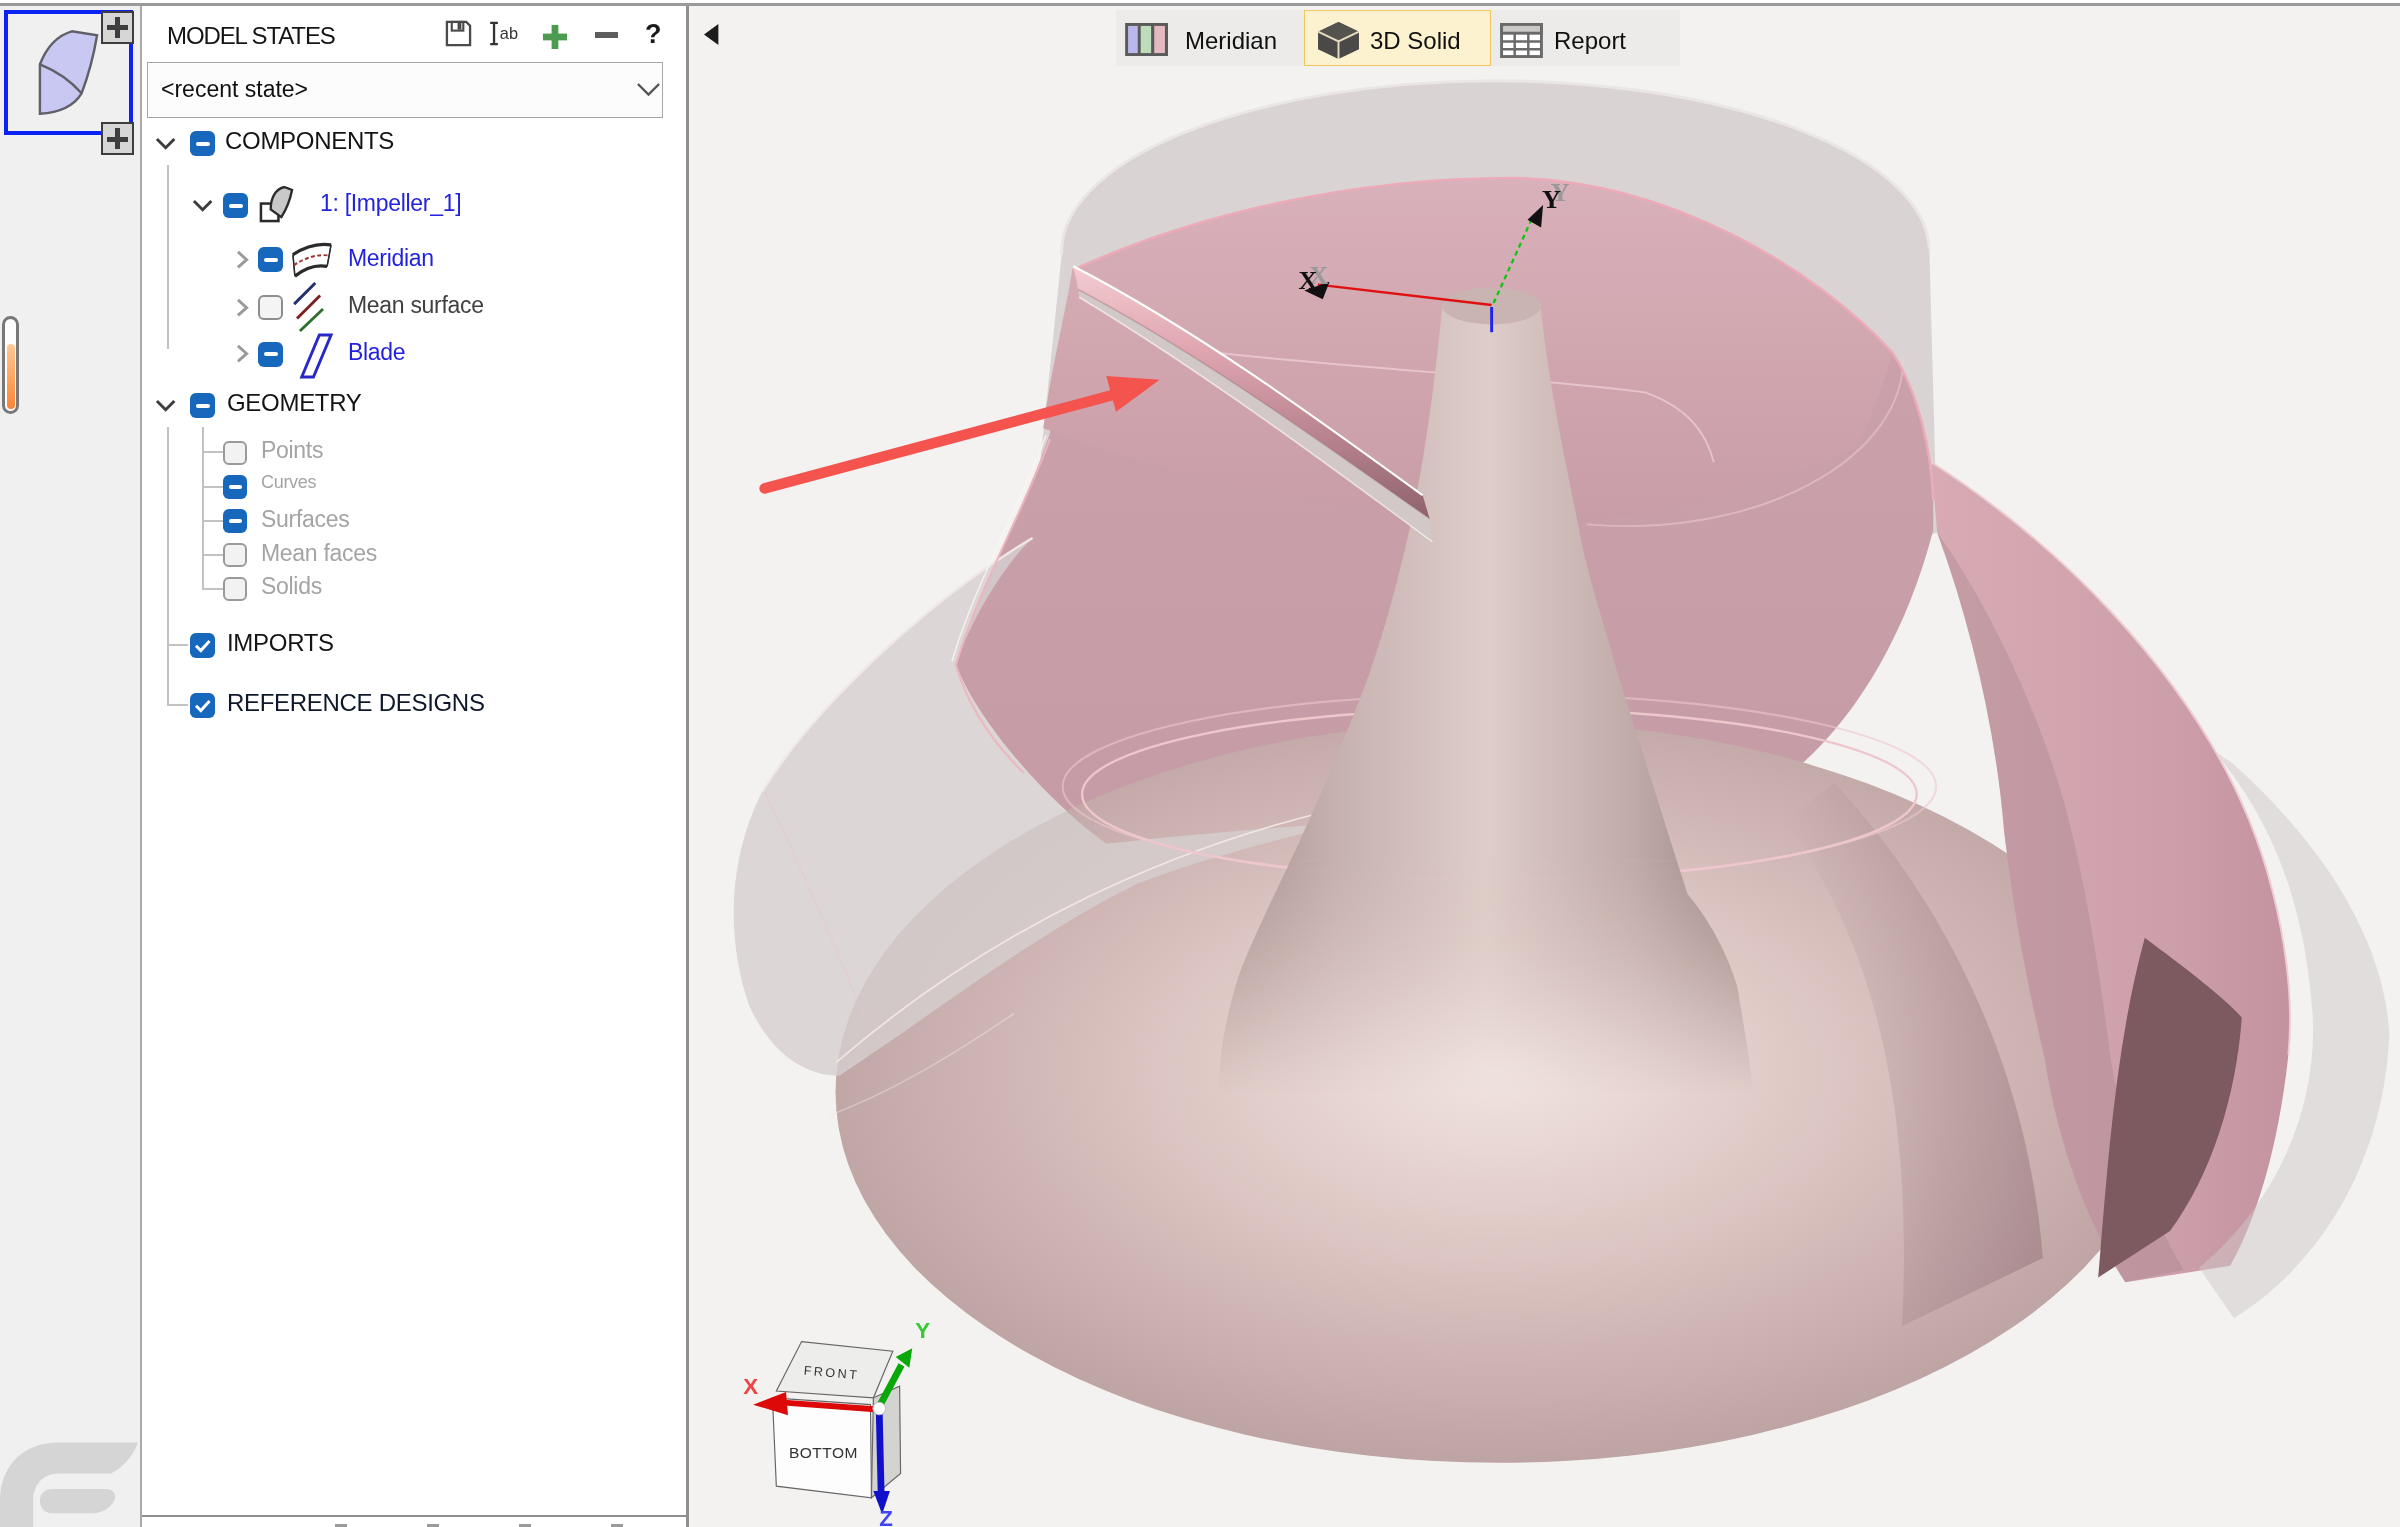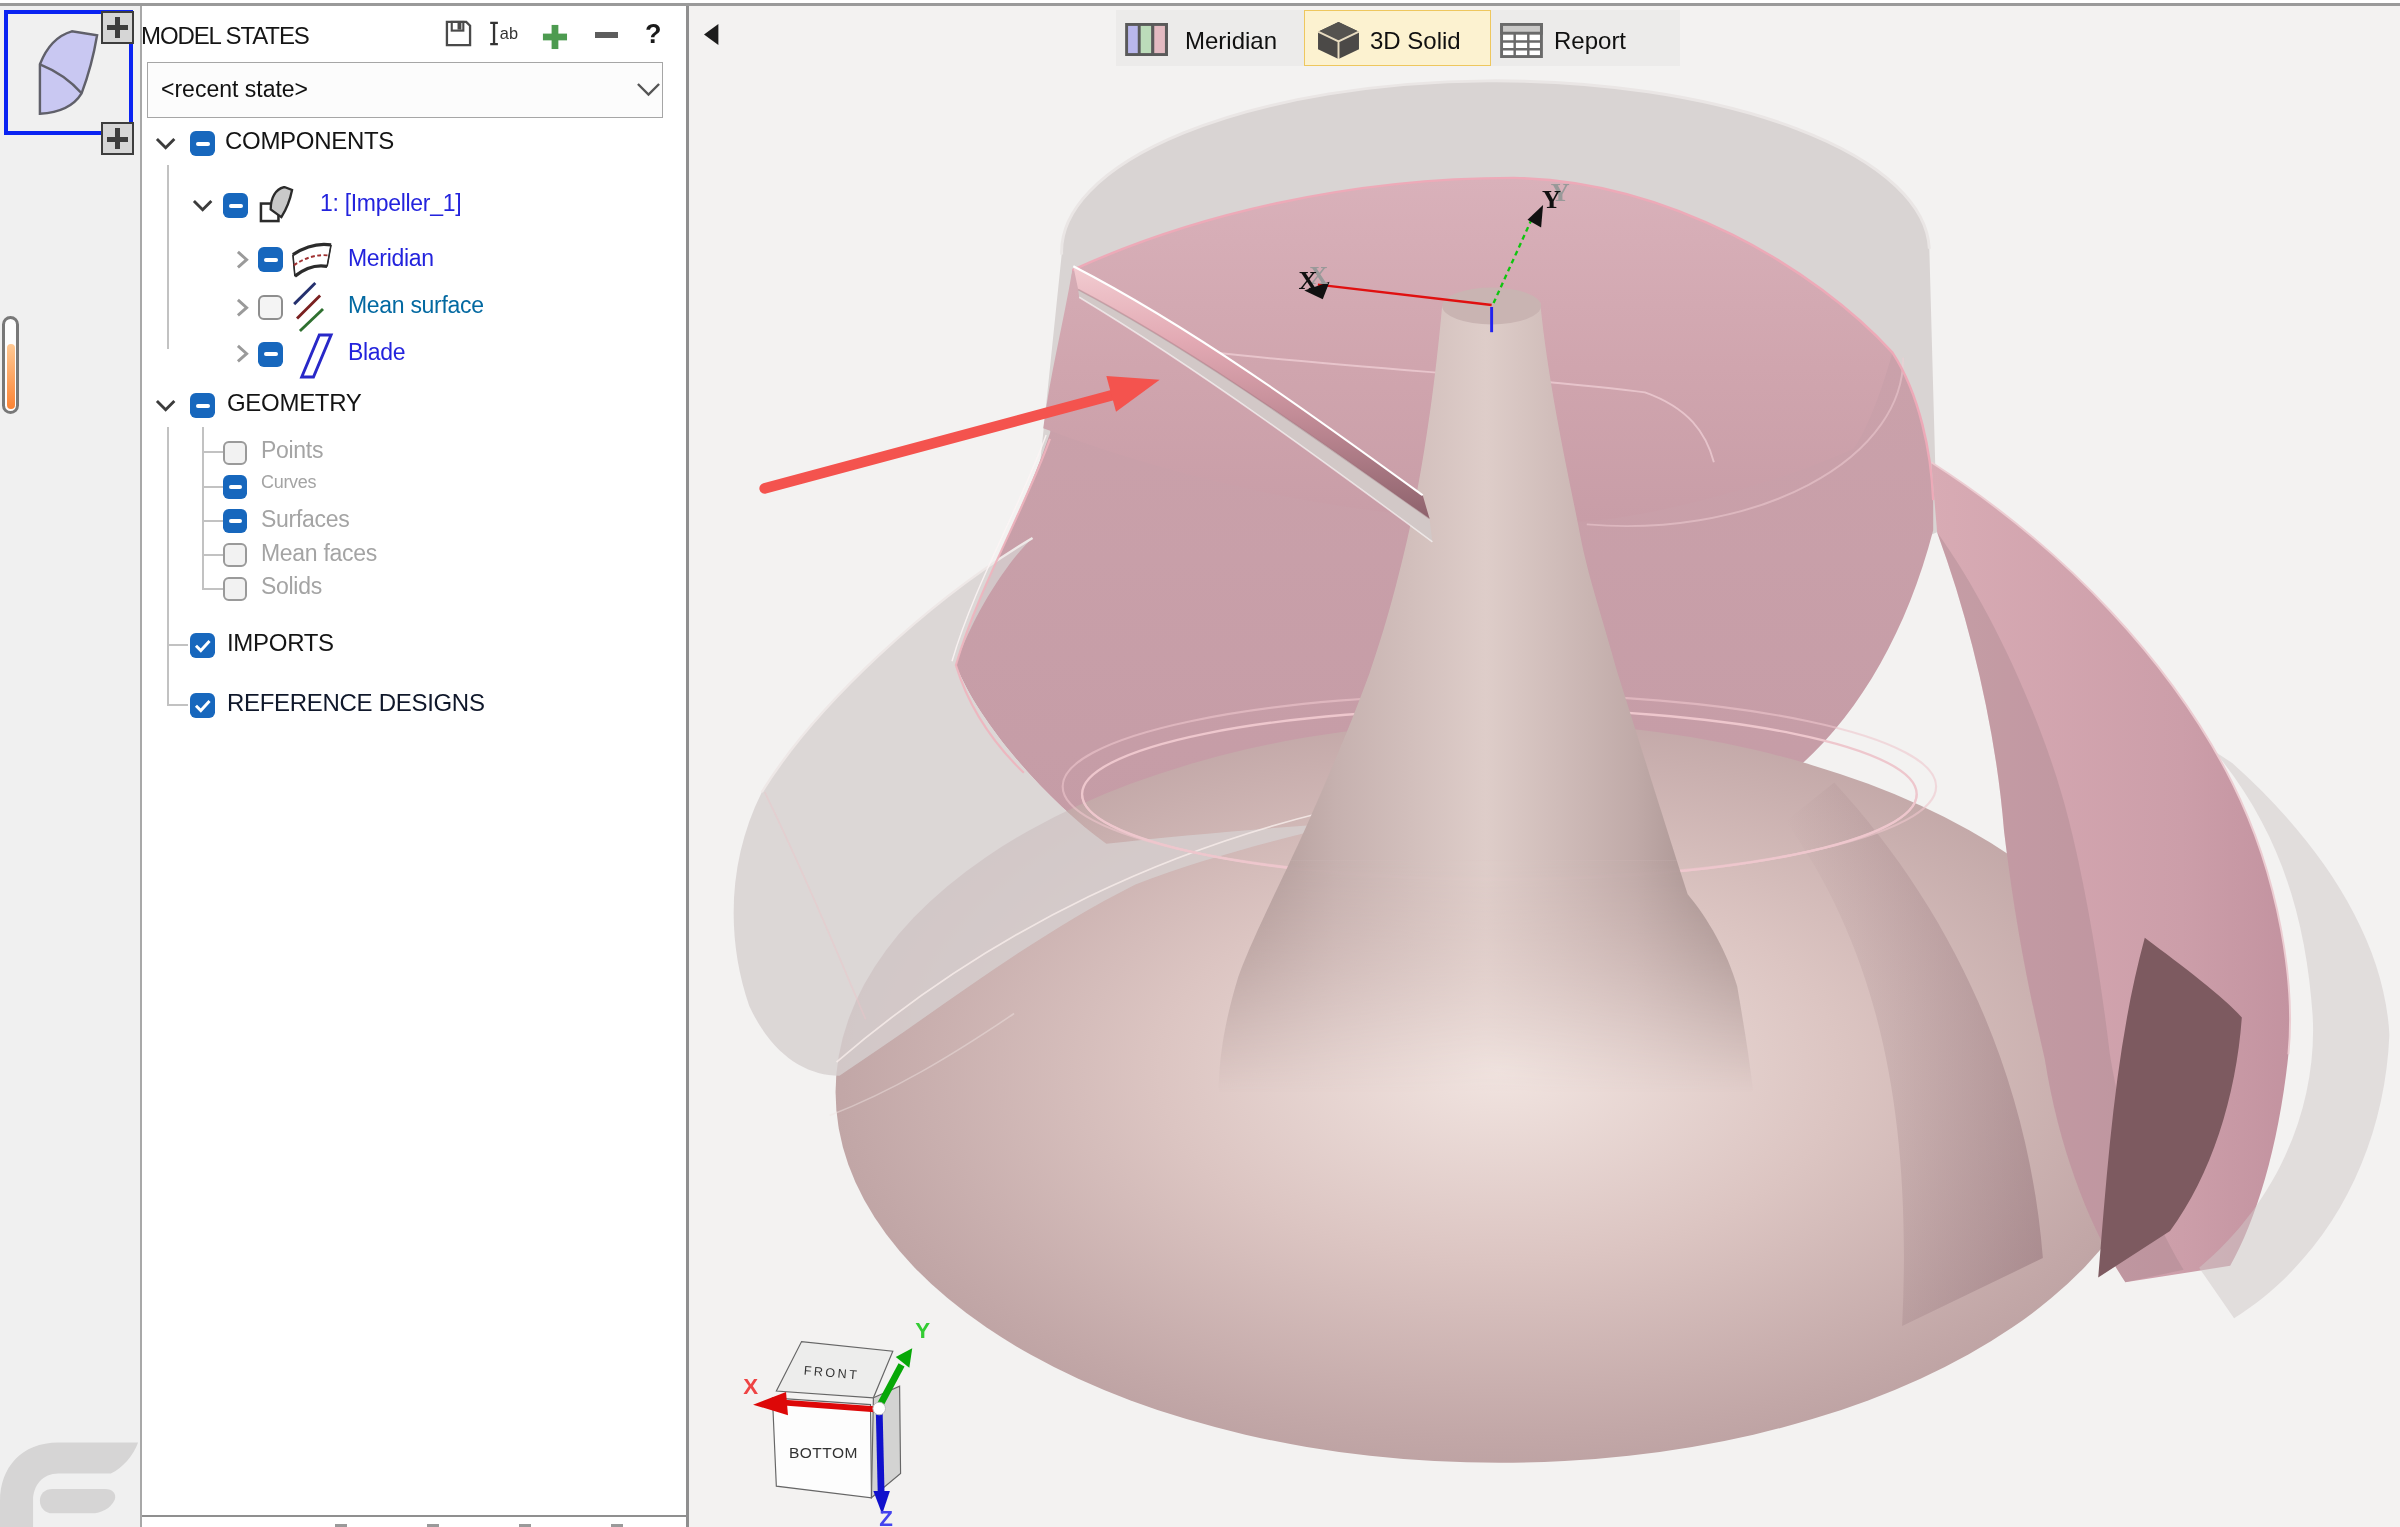--- a/index.html
+++ b/index.html
@@ -38,21 +38,21 @@
 <div class="abs" style="left:1.9px;top:316px;width:17.5px;height:98px;border:3.9px solid #787878;border-radius:10.7px;background:#fdfdfd;box-sizing:border-box"></div>
 <div class="abs" style="left:6.8px;top:344px;width:7.8px;height:65px;border-radius:3.9px;background:linear-gradient(#ffc994,#fb8435)"></div>
 
 <svg class="abs" style="left:0px;top:1419px" width="141" height="109" viewBox="0 0 145 112">
   <path d="M142,24 L60,24 C22,24 0,50 0,84 L0,112 L34,112 L34,84 C34,68 44,56 60,56 L114,56 C126,50 137,38 142,24 Z" fill="#d6d5d5"></path>
   <path d="M36,84 C36,70 46,60 60,60 L112,60 C124,54 136,40 142,24 L142,24" fill="none"></path>
   <path d="M54,72 L108,72 C116,72 120,77 118,83 C114,92 104,97 94,97 L54,97 C46,97 41,91 41,84 C41,77 46,72 54,72 Z" fill="#d6d5d5"></path>
   <path d="M142,24 L60,24 C22,24 0,50 0,84" fill="none" stroke="none"></path>
 </svg>
 
-<div class="abs lbl" style="left:141px;top:22px;font-size:24px;letter-spacing:-1.1px;color:#151515">MODEL STATES</div>
+<div class="abs lbl" style="left:167px;top:22px;font-size:24px;letter-spacing:-1.1px;color:#151515">MODEL STATES</div>
 
 <svg class="abs" style="left:445px;top:20.4px" width="27" height="27" viewBox="0 0 28 28">
   <path d="M2,2 L22,2 L26,6 L26,26 L2,26 Z" fill="none" stroke="#4a4a4a" stroke-width="2.4"></path>
   <rect x="7" y="2" width="12" height="9" fill="none" stroke="#4a4a4a" stroke-width="2.2"></rect>
   <rect x="13" y="3" width="4" height="7" fill="#4a4a4a"></rect>
 </svg>
 <svg class="abs" style="left:486px;top:21.3px" width="43" height="25" viewBox="0 0 44 26">
   <path d="M4,2 L12,2 M8,2 L8,24 M4,24 L12,24" stroke="#333" stroke-width="2.4" fill="none"></path>
   <text x="14" y="19" font-size="17" fill="#333" font-family="Liberation Sans">ab</text>
 </svg>
@@ -107,21 +107,21 @@
  <path d="M4,16 C16,8 30,4 43,6 L39,28 C28,26 16,30 6,38 Z" fill="#fff" stroke="#2b2b2b" stroke-width="1"></path>
  <path d="M4,16 C16,8 30,4 43,6" fill="none" stroke="#2b2b2b" stroke-width="3.4"></path>
  <path d="M6,38 C16,30 28,26 39,28" fill="none" stroke="#2b2b2b" stroke-width="3.4"></path>
  <path d="M4,16 L6,38 M43,6 L39,28" stroke="#2b2b2b" stroke-width="1.6"></path>
  <path d="M5,27 C16,19 30,15 41,17" fill="none" stroke="#a03030" stroke-width="2" stroke-dasharray="4 2.5"></path>
 </svg>
     <svg class="abs" style="left:235px;top:298px" width="13.6" height="19.4" viewBox="0 0 14 20">
       <path d="M3,2 L12,10 L3,18" fill="none" stroke="#9a9a9a" stroke-width="3"></path>
     </svg>
     <div class="abs" style="left:258px;top:295px;width:25px;height:25px;background:#f4f4f4;border:2.4px solid #8e8e8e;border-radius:5.8px;box-sizing:border-box"></div>
-    <div class="abs lbl" style="left:348px;top:292px;font-size:23px;color:#0369a1;letter-spacing:-0.3px">Mean surface</div>
+    <div class="abs lbl" style="left:348px;top:292px;font-size:23px;color:#404040;letter-spacing:-0.3px">Mean surface</div>
     <svg class="abs" style="left:290px;top:281px" width="41" height="52" viewBox="0 0 42 54">
  <path d="M4,24 L26,2" stroke="#24306e" stroke-width="3"></path>
  <path d="M7,39 L31,15" stroke="#7a2020" stroke-width="3"></path>
  <path d="M10,52 L34,29" stroke="#2f7030" stroke-width="3"></path>
 </svg>
     <svg class="abs" style="left:235px;top:344px" width="13.6" height="19.4" viewBox="0 0 14 20">
       <path d="M3,2 L12,10 L3,18" fill="none" stroke="#9a9a9a" stroke-width="3"></path>
     </svg>
     <div class="abs" style="left:258px;top:342px;width:25px;height:25px;background:#1767bd;border-radius:5.8px"></div>
     <div class="abs" style="left:264px;top:352px;width:13.6px;height:3.9px;background:#fff;border-radius:1.9px"></div>

